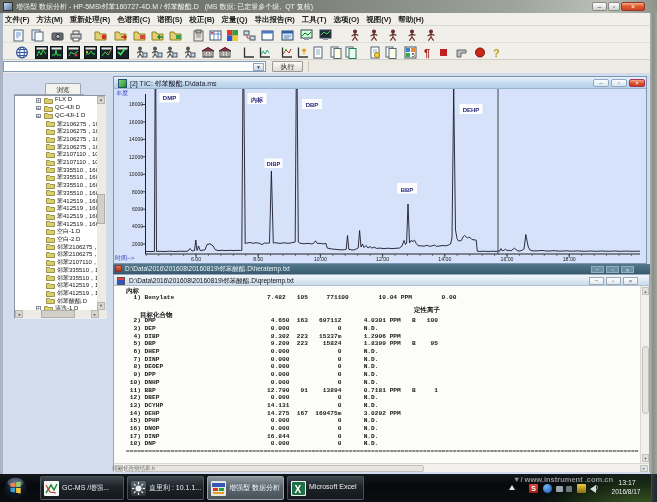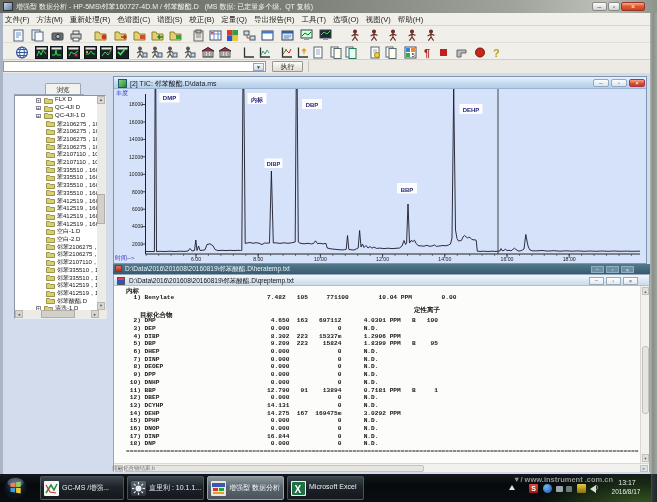--- a/index.html
+++ b/index.html
@@ -12,21 +12,21 @@
 <body>
 
 <div class="abs" style="left:0;top:0;width:657px;height:13px;background:linear-gradient(90deg,#63675f 0%,#7b7f75 45%,#9ea49a 78%,#bbc0b6 92%,#8f948a 100%);">
   <div class="abs" style="left:3px;top:2px;width:10px;height:9px;background:linear-gradient(135deg,#c8d8e8,#5878a8);border:1px solid #333;"></div>
   <div class="abs" style="left:16px;top:2px;width:480px;height:10px;color:#f2f4ee;font-size:7px;white-space:nowrap;">增强型 数据分析 - HP-5MS\邻苯160727-4D.M / 邻苯酸酯.D&nbsp;&nbsp;&nbsp;(MS 数据: 已定量多个级,&nbsp; QT 复核)</div>
   <div class="abs" style="left:592px;top:2px;width:15px;height:9px;background:linear-gradient(#fdfdfd,#cfd2cc);border:1px solid #888;border-radius:2px;color:#444;font-size:7px;text-align:center;line-height:7px;">–</div>
   <div class="abs" style="left:608px;top:2px;width:12px;height:9px;background:linear-gradient(#fdfdfd,#cfd2cc);border:1px solid #888;border-radius:2px;color:#444;font-size:6px;text-align:center;line-height:8px;">▫</div>
   <div class="abs" style="left:621px;top:2px;width:24px;height:9px;background:linear-gradient(#f8b08a,#e25c2c 45%,#c8441c);border:1px solid #933;border-radius:2px;color:#fff;font-size:7px;text-align:center;line-height:8px;">×</div>
 </div>
 
-<div class="abs" style="left:0;top:13px;width:657px;height:13px;background:#f0efe9;border-bottom:1px solid #d8d7d0;color:#222;font-size:7.5px;line-height:13px;white-space:nowrap;">
+<div class="abs" style="left:0;top:13px;width:657px;height:13px;background:#f0efe9;border-bottom:1px solid #d8d7d0;color:#222;font-size:7.5px;line-height:13px;white-space:nowrap;font-weight:bold;">
   <span style="margin-left:5px;">文件(F)</span><span style="margin-left:7px;">方法(M)</span><span style="margin-left:7px;">重新处理(R)</span><span style="margin-left:7px;">色谱图(C)</span><span style="margin-left:7px;">谱图(S)</span><span style="margin-left:7px;">校正(B)</span><span style="margin-left:7px;">定量(Q)</span><span style="margin-left:7px;">导出报告(R)</span><span style="margin-left:7px;">工具(T)</span><span style="margin-left:7px;">选项(O)</span><span style="margin-left:7px;">视图(V)</span><span style="margin-left:7px;">帮助(H)</span>
 </div>
 
 <div id="tb1" class="abs" style="left:0;top:26px;width:657px;height:17px;background:#f0efe9;border-bottom:1px solid #e0dfd8;">
     <div class="ico" style="left:12px;top:2px;"><svg width="14" height="13">
         <rect x="2" y="1" width="9" height="11" fill="#f4f8ff" stroke="#567"></rect>
         <path d="M4 4h5M4 6h5M4 8h3" stroke="#79c" stroke-width="1" fill="none"></path>
       </svg></div>
     <div class="ico" style="left:31px;top:2px;"><svg width="14" height="13">
         <rect x="1" y="1" width="8" height="10" fill="#eef4fc" stroke="#567"></rect>

